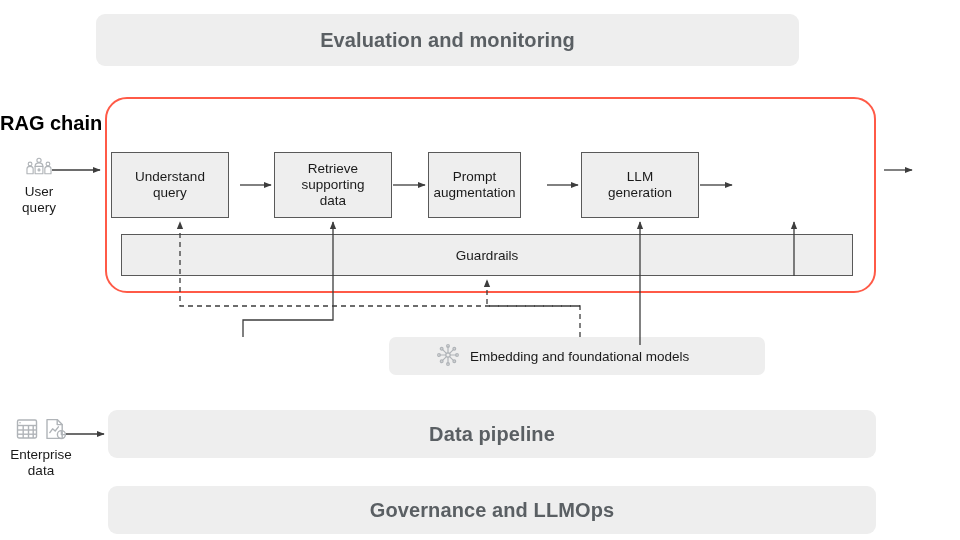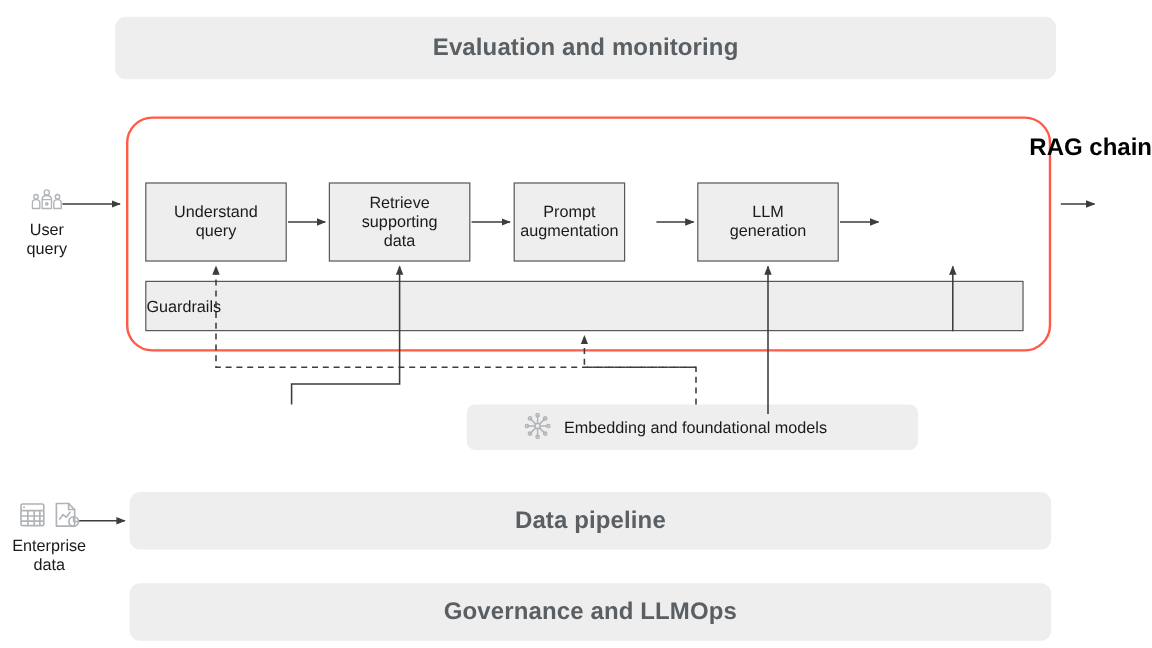--- a/index.html
+++ b/index.html
@@ -31,41 +31,41 @@
     display: flex;
     align-items: center;
     justify-content: center;
   }
   .banner-label {
     font-size: 20px;
     font-weight: bold;
     color: #5a5f63;
     letter-spacing: .1px;
   }
-  #banner-eval  { left: 96px;  top: 14px;  width: 784px; height: 52px; }
+  #banner-eval  { left: 96px;  top: 14px;  width: 703px; height: 52px; }
   #banner-data  { left: 108px; top: 410px; width: 768px; height: 48px; }
   #banner-gov   { left: 108px; top: 486px; width: 768px; height: 48px; }
 
   
   #rag-container {
     position: absolute;
     left: 105px;
     top: 97px;
     width: 771px;
     height: 196px;
     border: 2px solid #ff5a47;
     border-radius: 22px;
     box-sizing: border-box;
     background: transparent;
   }
   #rag-title {
     position: absolute;
     left: 0; top: 112px;
     width: 960px;
-    text-align: right;
+    text-align: left;
     font-size: 20px;
     font-weight: bold;
     color: #000000;
   }
 
   
   .step-box {
     position: absolute;
     top: 152px;
     height: 66px;
@@ -74,39 +74,39 @@
     box-sizing: border-box;
     display: flex;
     align-items: center;
     justify-content: center;
     text-align: center;
     font-size: 13.5px;
     line-height: 16px;
     color: #1a1a1a;
     padding: 0 4px;
   }
-  #step-0 { left: 121px; width: 118px; }
+  #step-0 { left: 111px; width: 118px; }
   #step-1 { left: 274px; width: 118px; }
   #step-2 { left: 428px; width: 93px; }
   #step-3 { left: 581px; width: 118px; }
   #step-4 { left: 735px; width: 118px; }
 
   
   #guardrails-bar {
     position: absolute;
     left: 121px;
     top: 234px;
     width: 732px;
     height: 42px;
     background: #eeeeee;
     border: 1px solid #595959;
     box-sizing: border-box;
     display: flex;
     align-items: center;
-    justify-content: flex-start;
+    justify-content: center;
     font-size: 13.5px;
     color: #1a1a1a;
   }
 
   
   .pill {
     position: absolute;
     height: 38px;
     background: #eeeeee;
     border-radius: 7px;

